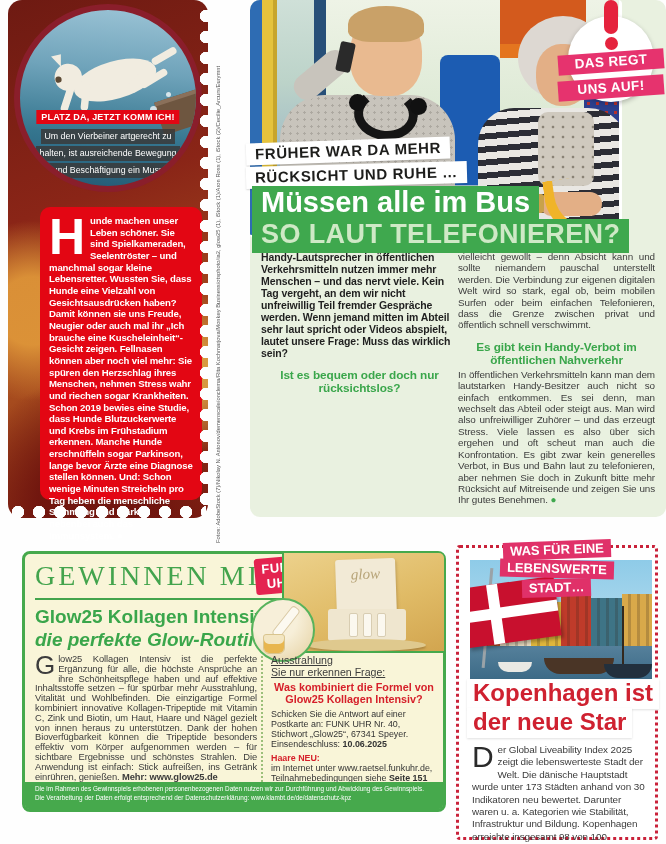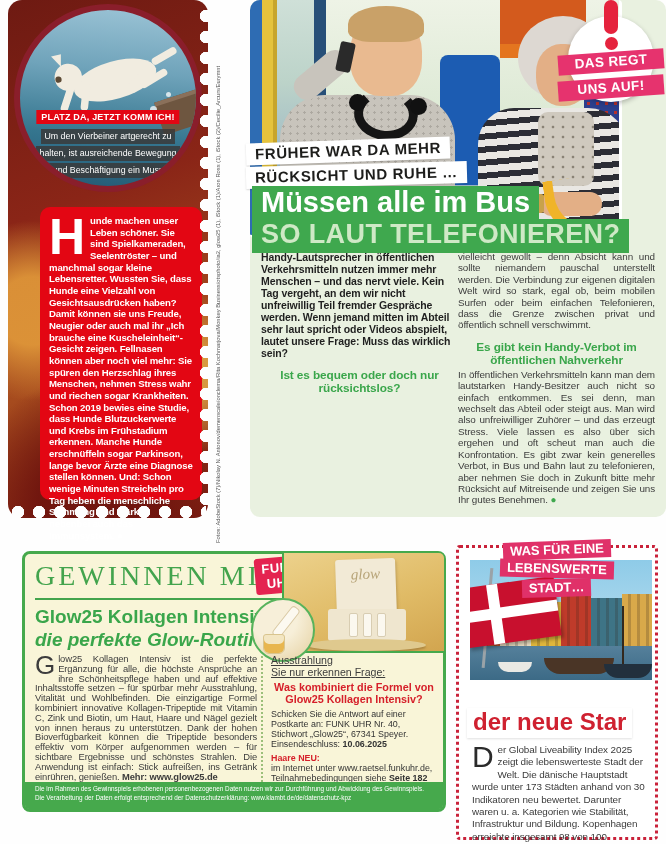--- a/index.html
+++ b/index.html
@@ -301,21 +301,21 @@
     <div class="gw-body">
       <span class="dropcap">G</span><span>low25 Kollagen Intensiv ist die perfekte Ergänzung für alle, die höchste Ansprüche an ihre Schönheitspflege haben und auf effektive Inhaltsstoffe setzen – für spürbar mehr Ausstrahlung, Vitalität und Wohlbefinden. Die einzigartige Formel kombiniert innovative Kollagen-Tripeptide mit Vitamin C, Zink und Biotin, um Haut, Haare und Nägel gezielt von innen heraus zu unterstützen. Dank der hohen Bioverfügbarkeit können die Tripeptide besonders effektiv vom Körper aufgenommen werden – für sichtbare Ergebnisse und schönstes Strahlen. Die Anwendung ist einfach: Stick aufreißen, ins Getränk einrühren, genießen. </span><b>Mehr: www.glow25.de</b>
     </div>
 
     <div class="gw-divider"></div>
 
     <div class="qa">
       <p class="lead"><span>Ausstrahlung</span><br><span>Sie nur erkennen Frage:</span></p>
       <p class="question">Was kombiniert die Formel von Glow25 Kollagen Intensiv?</p>
       <p><span>Schicken Sie die Antwort auf einer Postkarte an: FUNK UHR Nr. 40, Stichwort „Glow25“, 67341 Speyer. Einsendeschluss: </span><b>10.06.2025</b></p>
-      <p><span class="rlab">Haare NEU:</span><br><span>im Internet unter www.raetsel.funkuhr.de, Teilnahmebedingungen siehe </span><b>Seite 182</b></p>
+      <p><span class="rlab">Haare NEU:</span><br><span>im Internet unter www.raetsel.funkuhr.de, Teilnahmebedingungen siehe </span><b>Seite 151</b></p>
       <p><span class="rlab">Wir verlosen: </span><span>5 x 3 Monatspackungen</span></p>
     </div>
 
     <div class="fineprint">
       <div>Die im Rahmen des Gewinnspiels erhobenen personenbezogenen Daten nutzen wir zur Durchführung und Abwicklung des Gewinnspiels.</div>
       <div>Die Verarbeitung der Daten erfolgt entsprechend der Datenschutzerklärung: www.klambt.de/de/datenschutz-kpz</div>
     </div>
   </section>
 
   <section class="cph">
@@ -334,19 +334,20 @@
         <div style="height:52px;background-color:#d9a94a;"></div>
       </div>
       <div class="water"></div>
       <div class="mast"></div>
       <div class="hull1"></div>
       <div class="hull2"></div>
       <div class="wboat"></div>
       <div class="flagpole"></div>
       <div class="dkflag"></div>
     </div>
+    <div class="cph-h ch1">Kopenhagen ist</div>
     <div class="cph-h ch2">der neue Star</div>
     <div class="cph-body">
       <span class="dropcap">D</span><span>er Global Liveability Index 2025 zeigt die lebenswerteste Stadt der Welt. Die dänische Hauptstadt wurde unter 173 Städten anhand von 30 Indikatoren neu bewertet. Darunter waren u. a. Kategorien wie Stabilität, Infrastruktur und Bildung. Kopenhagen erreichte insgesamt 98 von 100 Punkten.</span><span class="rdot">●</span>
     </div>
   </section>
 
 </div>
 
 </body></html>

